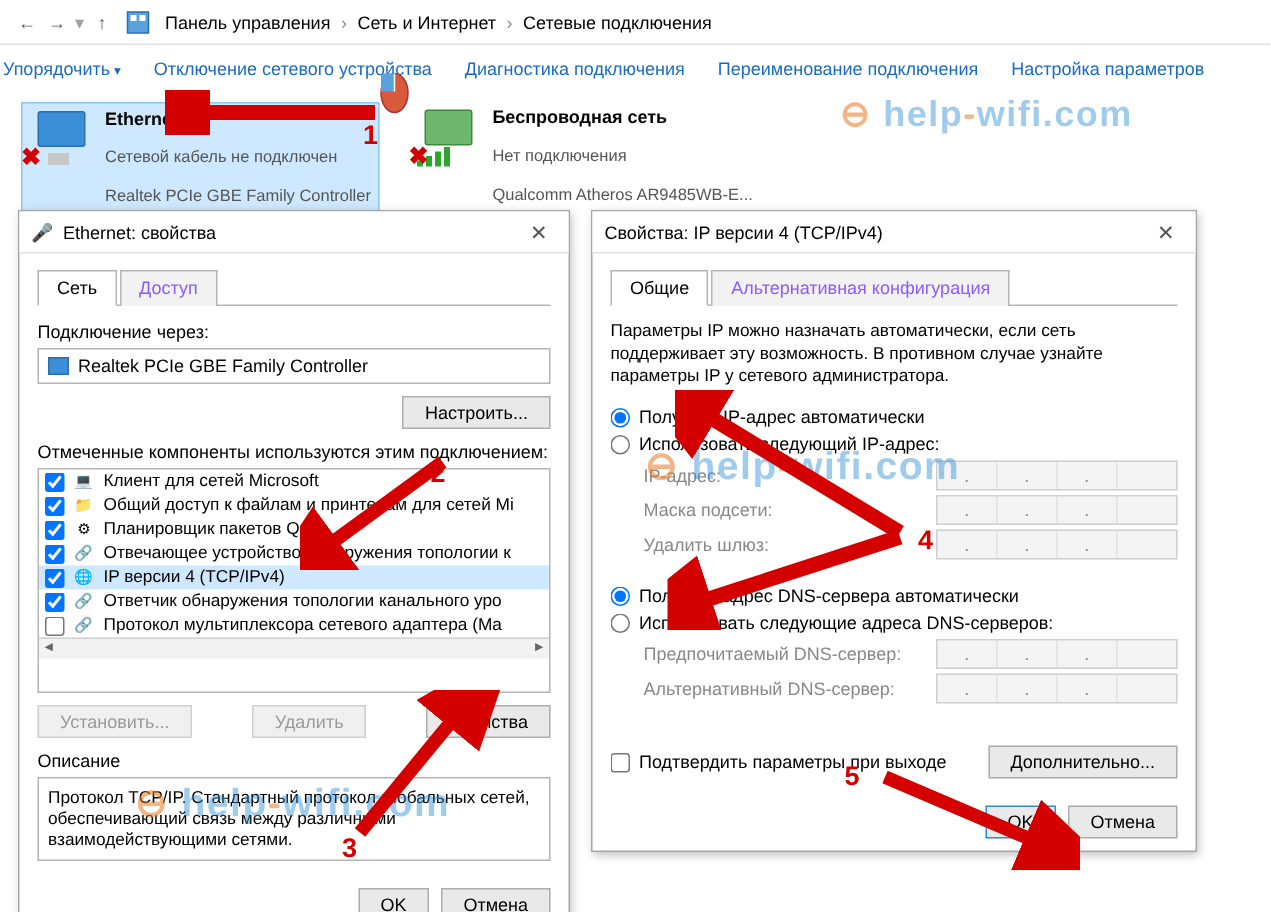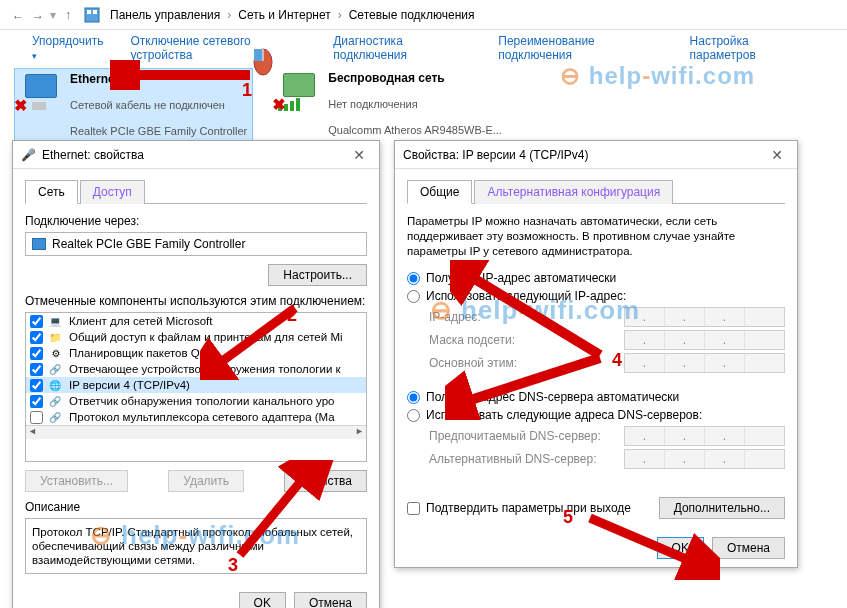--- a/index.html
+++ b/index.html
@@ -7,21 +7,21 @@
 
 
 .navbar { height:30px; display:flex; align-items:center; padding:0 8px; border-bottom:1px solid #e0e0e0; }
 .nav-arrow { width:20px; height:20px; display:inline-flex; align-items:center; justify-content:center; color:#606060; cursor:pointer; }
 .nav-sep { color:#a0a0a0; margin:0 2px; }
 .nav-icon { width:16px; height:16px; margin:0 6px; }
 .crumb { color:#000; padding:2px 4px; }
 .crumb-sep { color:#888; margin:0 3px; }
 
 
-.toolbar { height:32px; display:flex; align-items:flex-end; padding:0 32px; gap:22px; }
+.toolbar { height:32px; display:flex; align-items:center; padding:0 2px; gap:22px; }
 .toolbar a { color:#1a6bbf; text-decoration:none; cursor:pointer; }
 .tool-drop::after { content:" ▾"; font-size:9px; color:#1a6bbf; }
 
 
 .connections { display:flex; padding:6px 14px 10px 14px; gap:20px; }
 .conn { display:flex; gap:8px; padding:3px 5px; position:relative; }
 .conn.selected { background:#cde8ff; border:1px solid #8cc6f7; }
 .conn-icon { width:42px; height:40px; position:relative; }
 .conn-icon .monitor { width:32px; height:24px; background:#3a8fd6; border:1px solid #2a6fab; border-radius:2px; position:absolute; top:2px; left:5px; }
 .conn-icon .plug  { width:14px; height:8px; background:#c7c7c7; position:absolute; bottom:2px; left:12px; }
@@ -251,21 +251,21 @@
     <div class="ip-row">
         <label>Маска подсети:</label>
         <div class="ip-input">
           <span>.</span>
           <span>.</span>
           <span>.</span>
           <span></span>
         </div>
       </div>
     <div class="ip-row">
-        <label>Основной этим:</label>
+        <label>Удалить шлюз:</label>
         <div class="ip-input">
           <span>.</span>
           <span>.</span>
           <span>.</span>
           <span></span>
         </div>
       </div>
 
     <div style="height:10px"></div>
 

